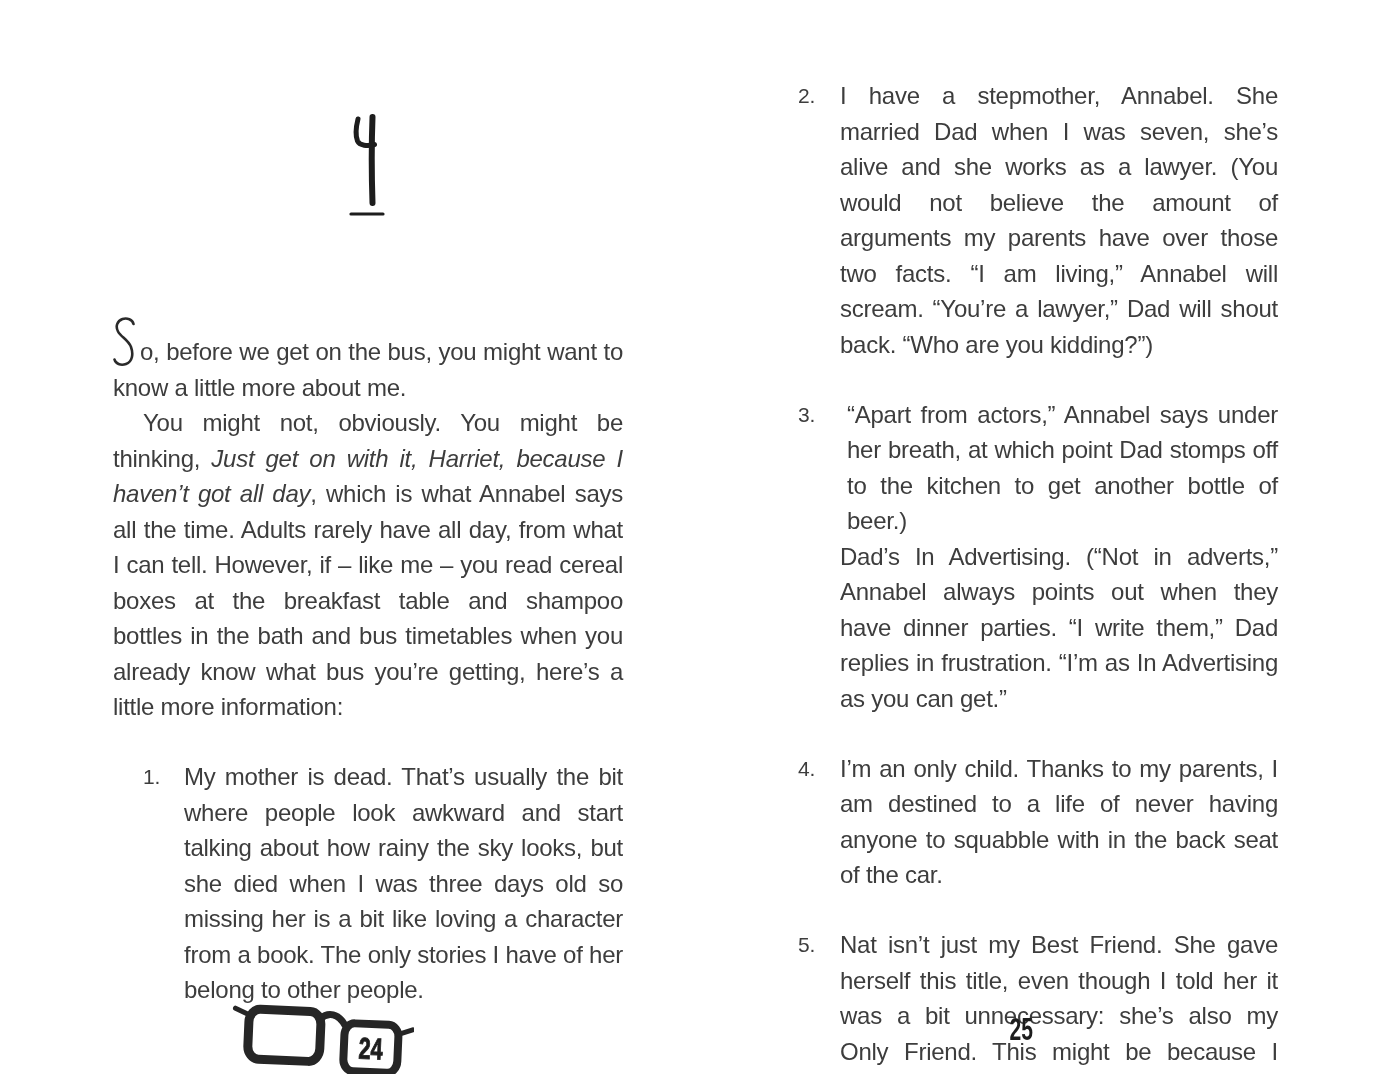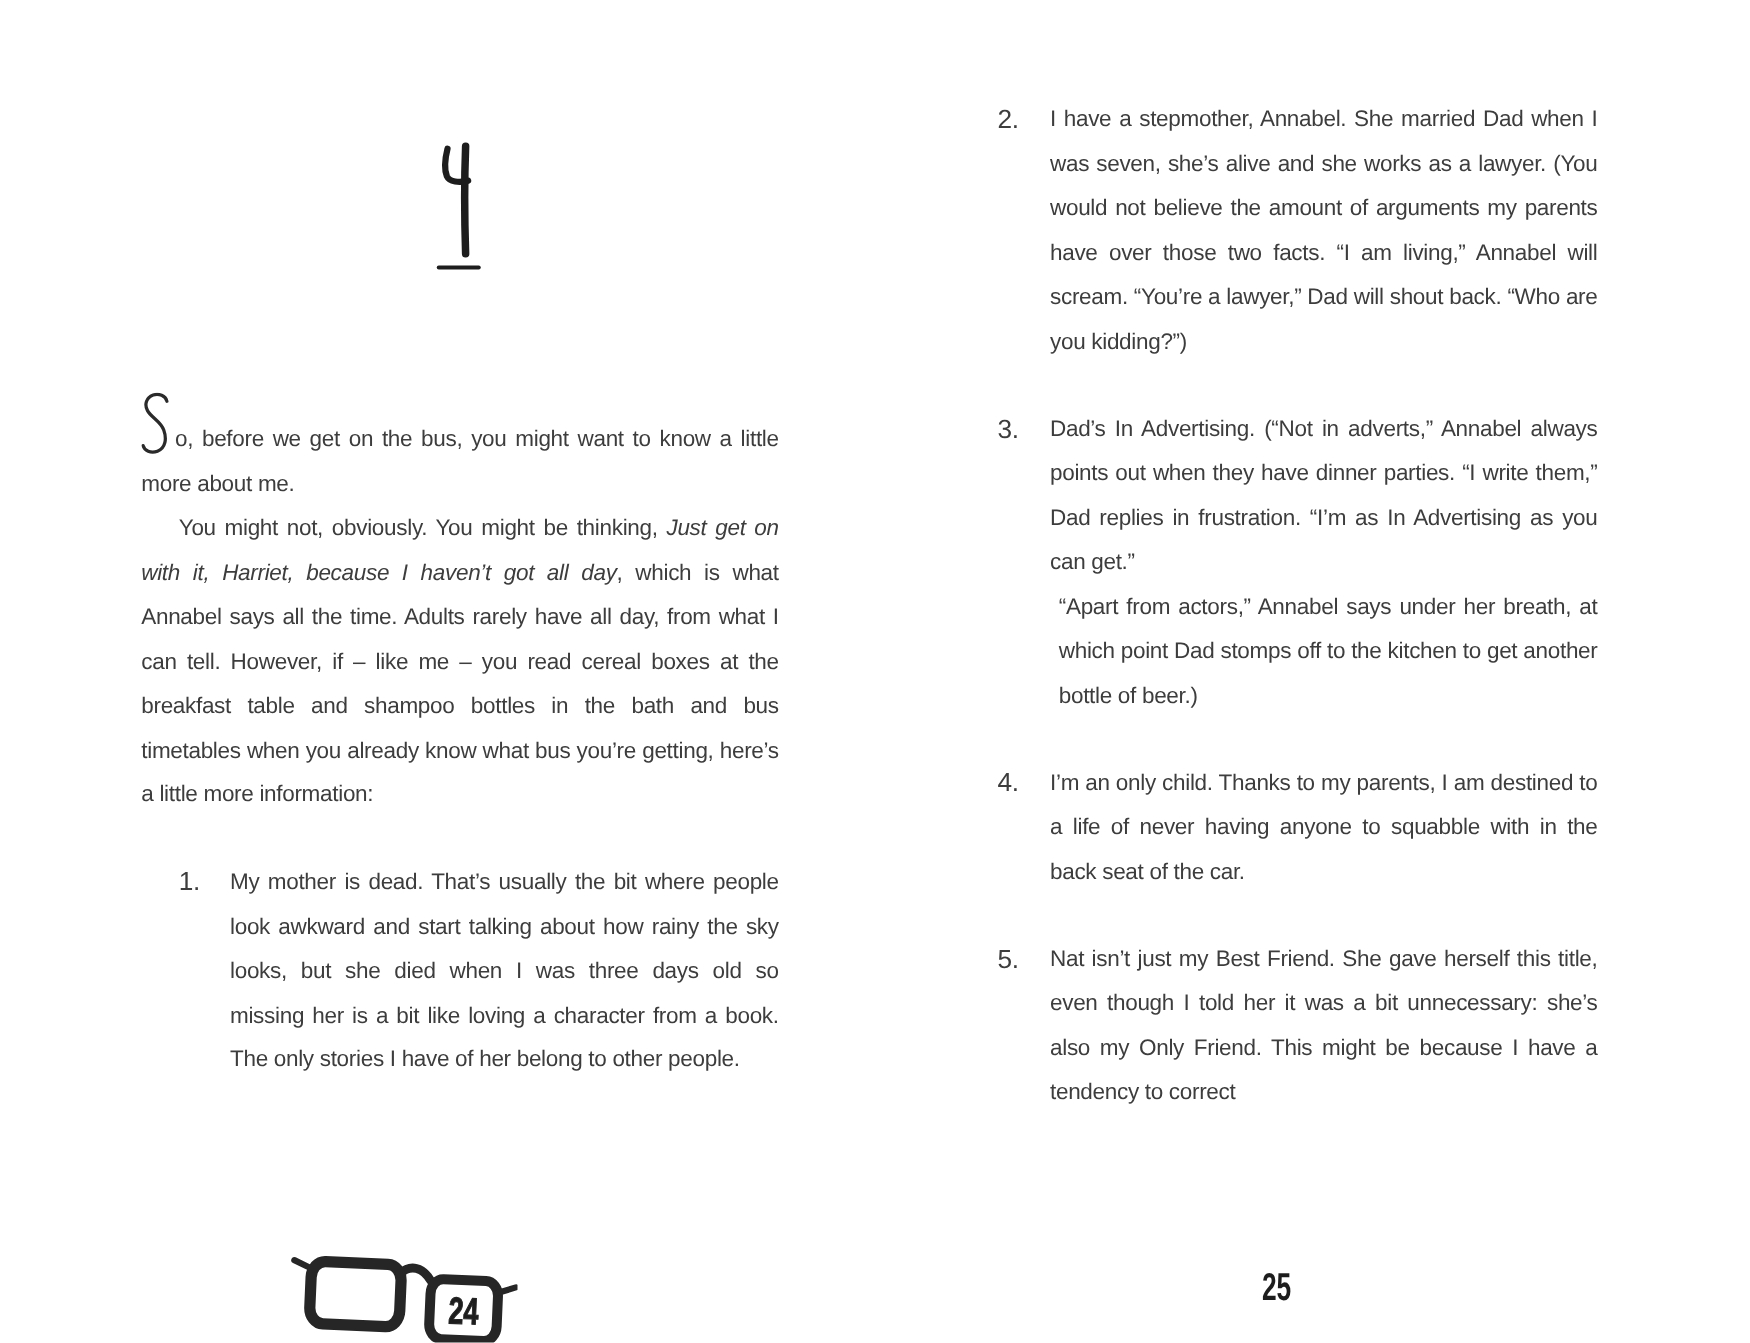--- a/index.html
+++ b/index.html
@@ -19,21 +19,21 @@
   
   .chapter-head {
     position: absolute; top: 69px; left: 0; width: 100%;
     display: flex; justify-content: center;
   }
 
   
   .text-block { position: absolute; top: 290px; left: 0; width: 510px; }
   .para {
     margin: 0;
-    font-size: 18px;
+    font-size: 24px;
     line-height: 35.5px;
     letter-spacing: -0.25px;
     text-align: justify;
     color: #3d3d3d;
   }
   .para em { font-style: italic; }
   .para.indent { text-indent: 30px; }
 
   
   .dropcap {
@@ -133,22 +133,22 @@
     <div class="fact-list">
 
       <div class="fact-item">
         <div class="fact-num">2.</div>
         <div class="fact-text para">I have a stepmother, Annabel. She married Dad when I was seven, she’s alive and she works as a lawyer. (You would not believe the amount of arguments my parents have over those two facts. “I am living,” Annabel will scream. “You’re a lawyer,” Dad will shout back. “Who are you kidding?”)</div>
       </div>
 
       <div class="fact-item">
         <div class="fact-num">3.</div>
         <div class="fact-text">
+          <div class="para para2">“Apart from actors,” Annabel says under her breath, at which point Dad stomps off to the kitchen to get another bottle of beer.)</div>
           <div class="para">Dad’s In Advertising. (“Not in adverts,” Annabel always points out when they have dinner parties. “I write them,” Dad replies in frustration. “I’m as In Advertising as you can get.”</div>
-          <div class="para para2">“Apart from actors,” Annabel says under her breath, at which point Dad stomps off to the kitchen to get another bottle of beer.)</div>
         </div>
       </div>
 
       <div class="fact-item">
         <div class="fact-num">4.</div>
         <div class="fact-text para">I’m an only child. Thanks to my parents, I am destined to a life of never having anyone to squabble with in the back seat of the car.</div>
       </div>
 
       <div class="fact-item">
         <div class="fact-num">5.</div>

